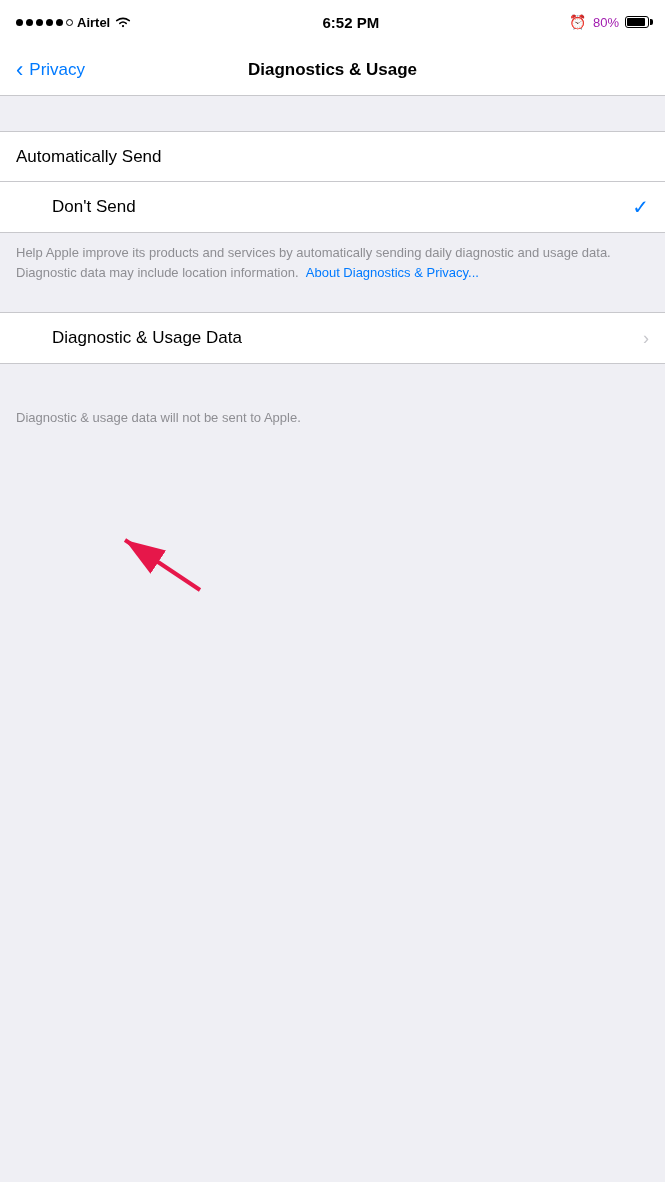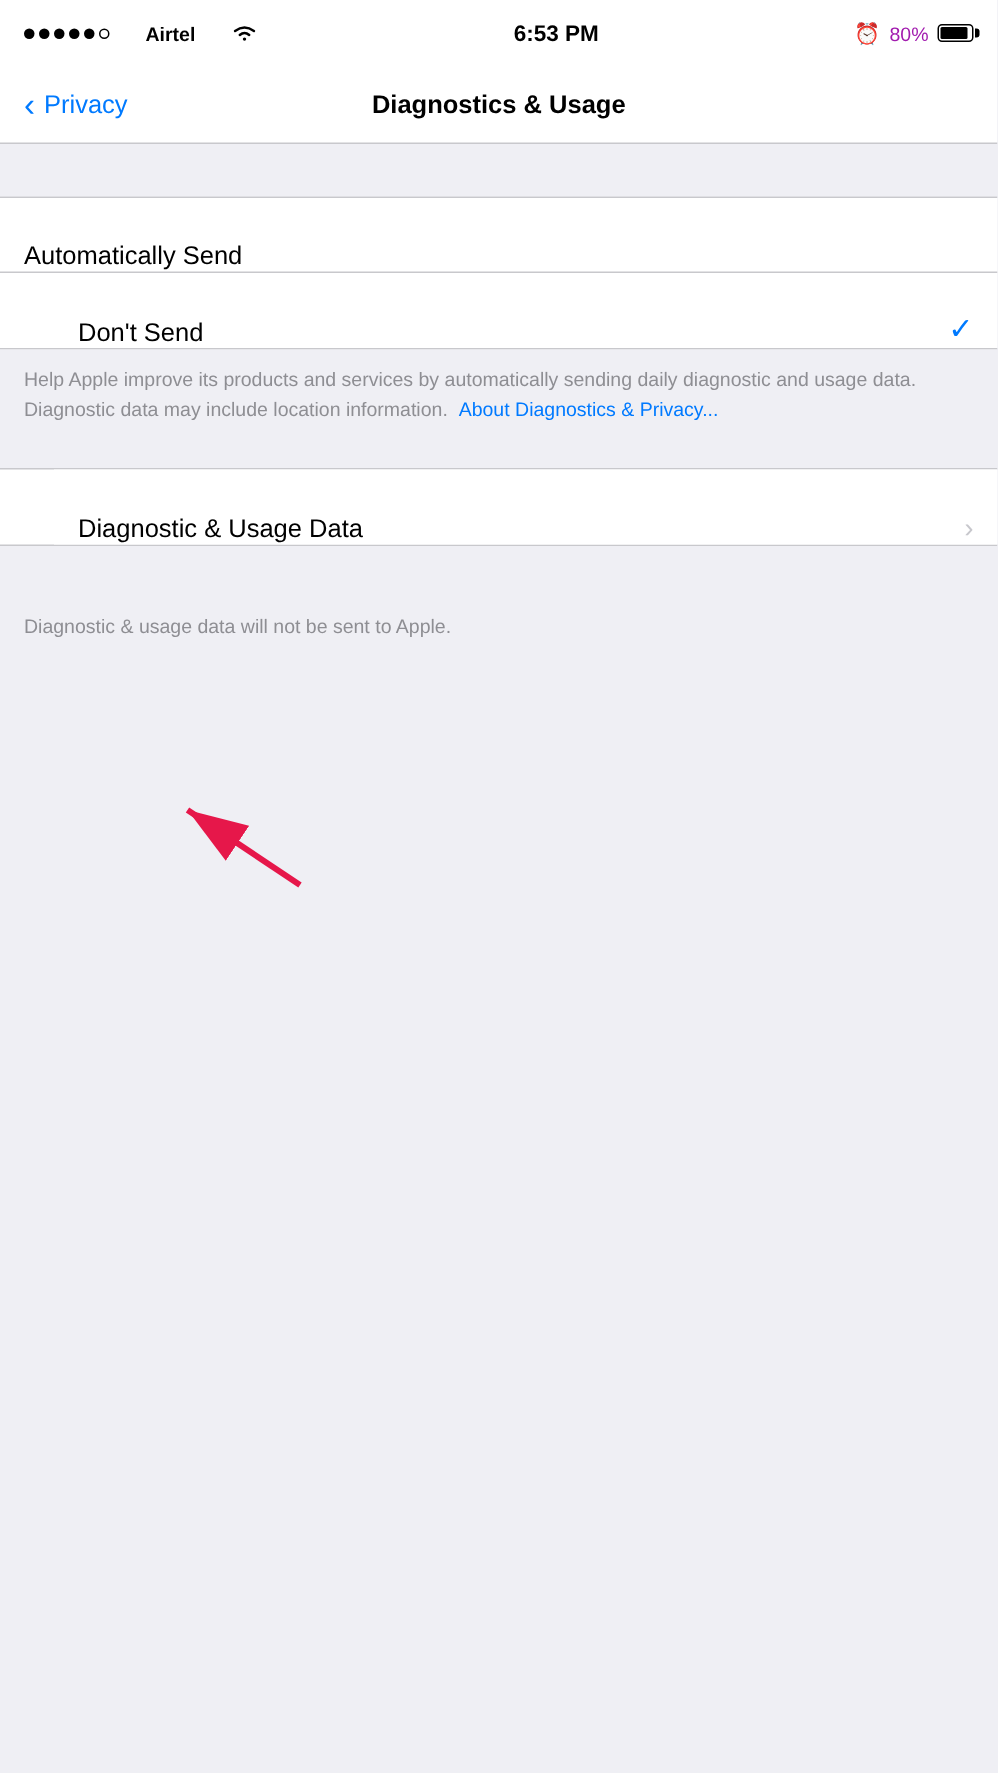--- a/index.html
+++ b/index.html
@@ -20,21 +20,21 @@
       background: #fff;
       display: flex;
       align-items: center;
       justify-content: space-between;
       padding: 0 16px;
     }
 
     .status-left {
       display: flex;
       align-items: center;
-      gap: 20px;
+      gap: 0;
     }
 
     .signal-dots {
       display: flex;
       gap: 3px;
       align-items: flex-end;
     }
 
     .dot {
       width: 7px;
@@ -165,21 +165,21 @@
     .table-section {
       background: #fff;
       border-top: 1px solid #c8c8cc;
       border-bottom: 1px solid #c8c8cc;
     }
 
     .table-cell {
       background: #fff;
       min-height: 50px;
       display: flex;
-      align-items: flex-end;
+      align-items: center;
       padding: 0 16px;
       border-bottom: 1px solid #c8c8cc;
       cursor: pointer;
     }
 
     .table-cell:last-child {
       border-bottom: none;
       margin-left: 36px;
     }
 
@@ -253,21 +253,21 @@
       <div class="dot"></div>
       <div class="dot empty"></div>
     </div>
     <span class="carrier-label">Airtel</span>
     <svg class="wifi-icon" viewBox="0 0 20 14" fill="none" xmlns="http://www.w3.org/2000/svg">
       <path d="M10 11.5 L10 11.5" stroke="#000" stroke-width="2.5" stroke-linecap="round"></path>
       <path d="M6.5 8.5 Q10 5.5 13.5 8.5" stroke="#000" stroke-width="1.8" fill="none" stroke-linecap="round"></path>
       <path d="M3 5.5 Q10 0.5 17 5.5" stroke="#000" stroke-width="1.8" fill="none" stroke-linecap="round"></path>
     </svg>
   </div>
-  <div class="status-center">6:53 PM</div>
+  <div class="status-center">6:52 PM</div>
   <div class="status-right">
     <span class="alarm-icon">⏰</span>
     <span class="battery-pct">80%</span>
     <div class="battery-icon">
       <div class="battery-fill"></div>
     </div>
   </div>
 </div>
 
 <div class="nav-bar">

